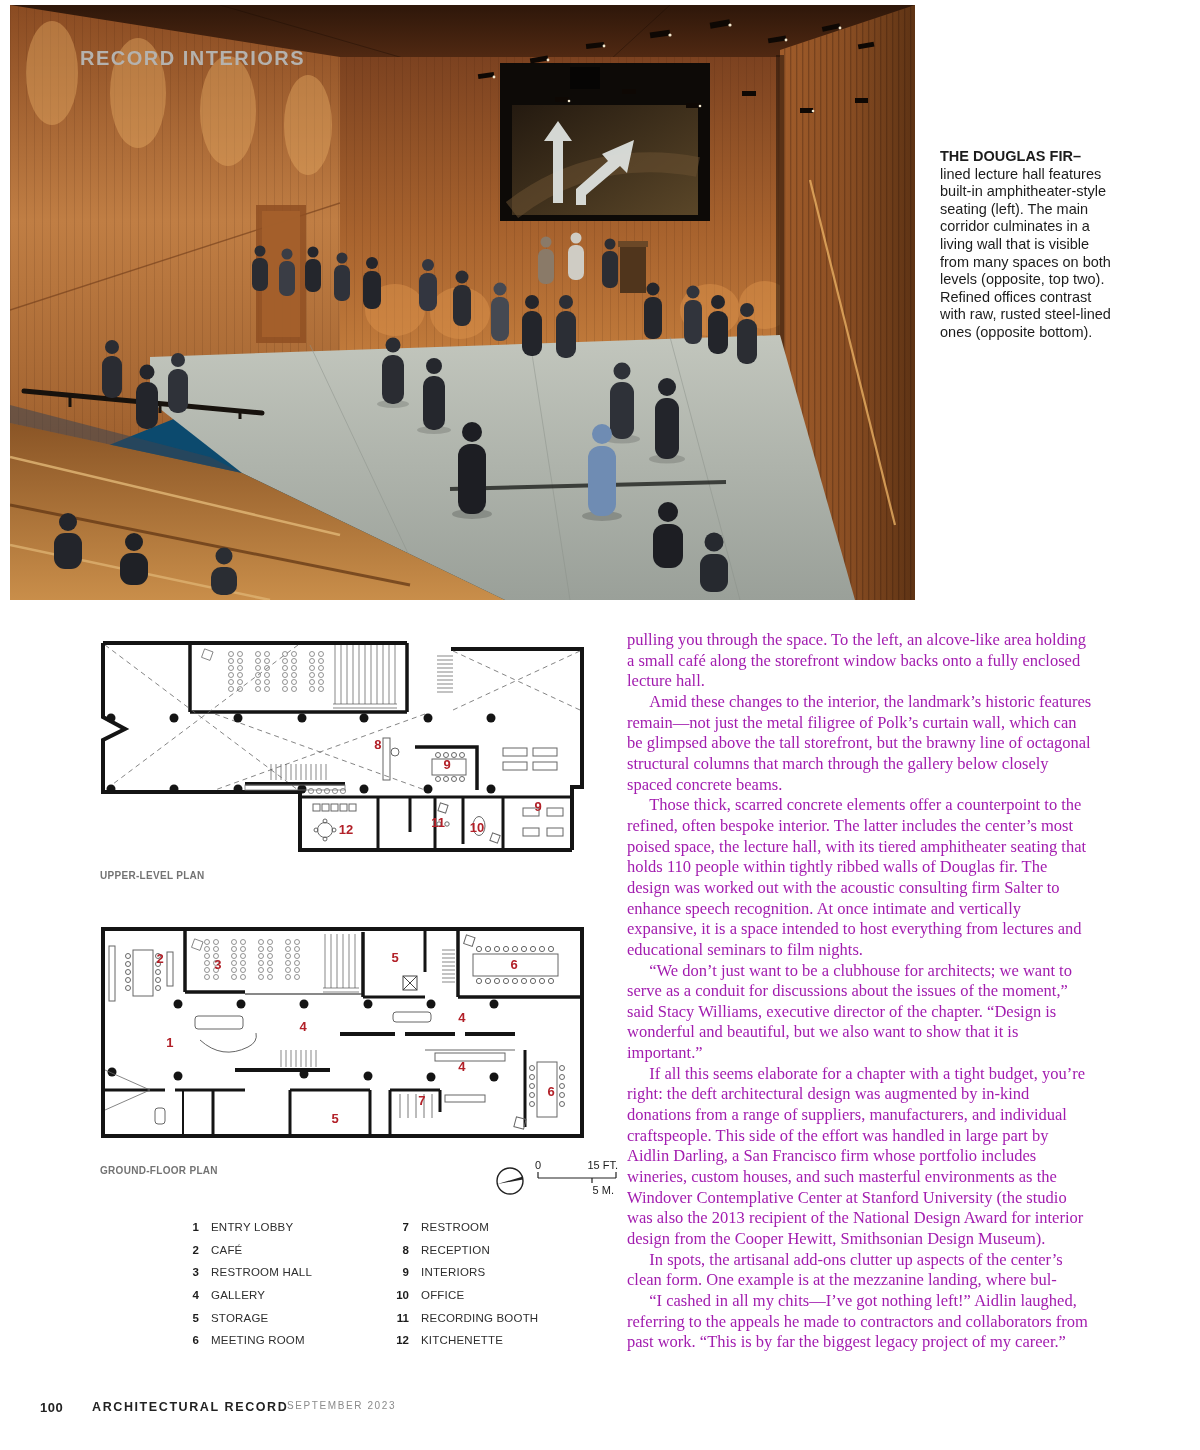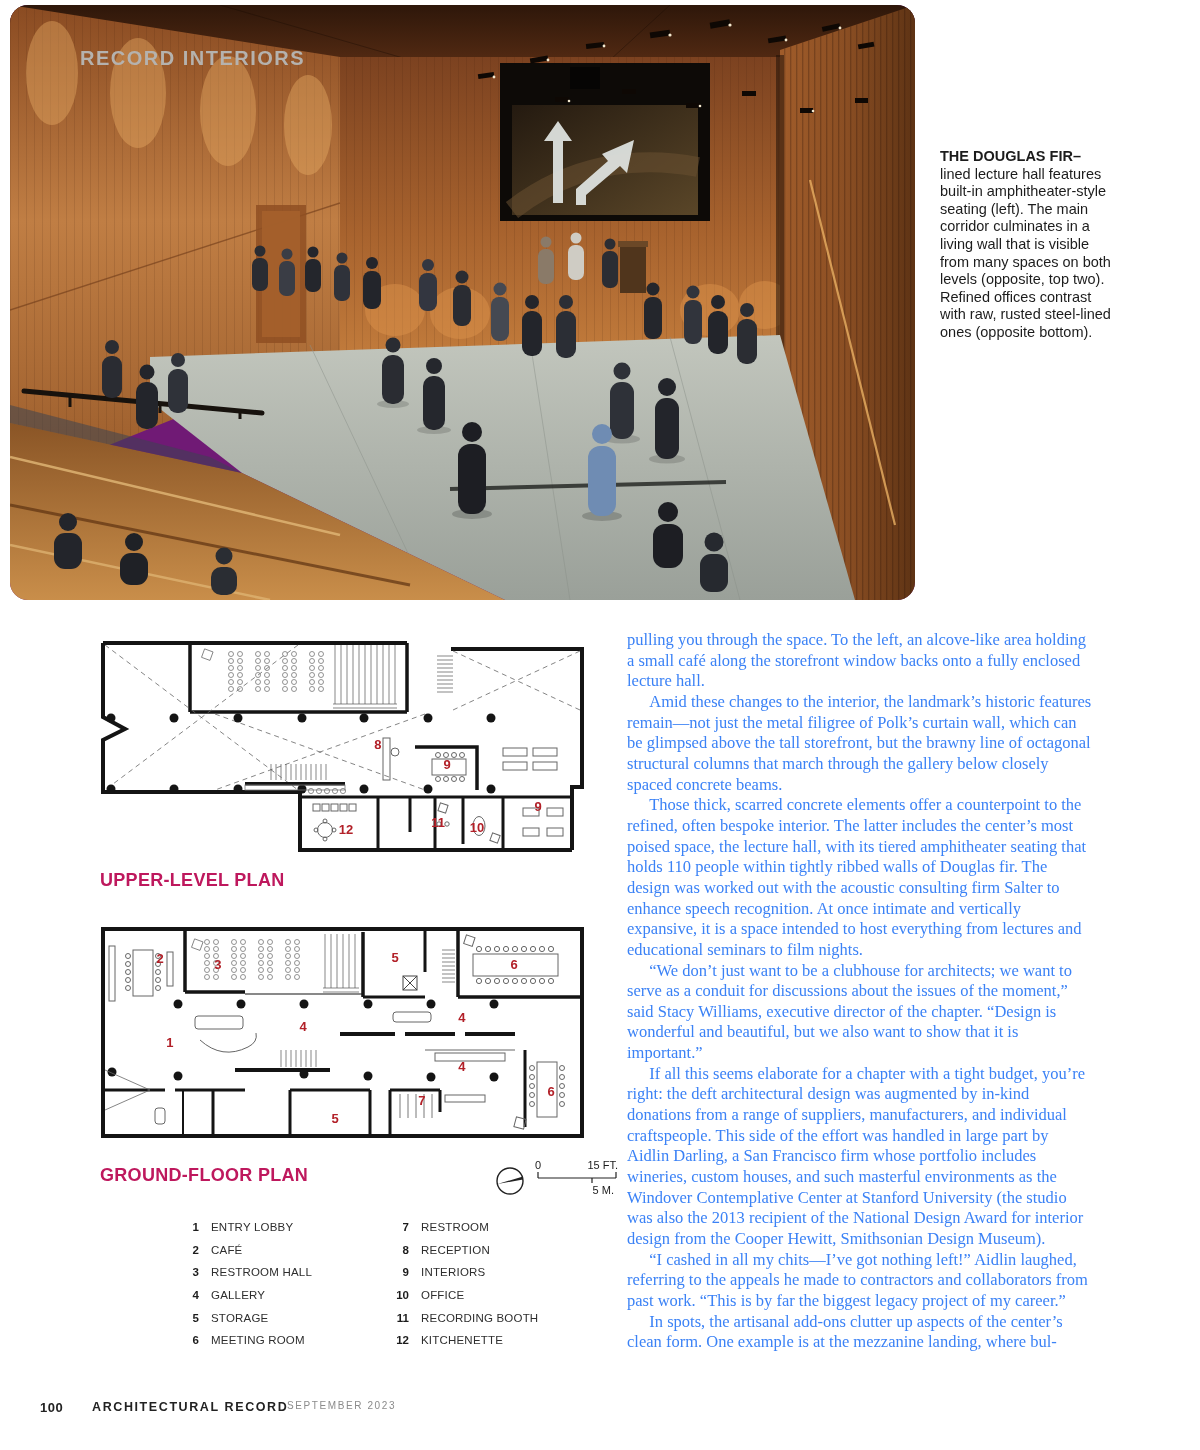--- a/index.html
+++ b/index.html
@@ -1,51 +1,51 @@
 <!DOCTYPE html>
 <html><head>
 <meta charset="utf-8">
 <style>
   html,body{margin:0;padding:0;background:#ffffff;}
   .page{position:relative;width:1200px;height:1450px;background:#fff;overflow:hidden;
         font-family:"Liberation Sans",sans-serif;color:#1d1d1d;}
 
   
-  .photo{position:absolute;left:10px;top:5px;width:905px;height:595px;overflow:hidden;background:#701a75;border-radius:18px;}
+  .photo{position:absolute;left:10px;top:5px;width:905px;height:595px;overflow:hidden;background:#0c4a6e;}
   .photo svg{display:block;}
   .kicker{position:absolute;left:70px;top:42px;font-size:20px;font-weight:bold;
           letter-spacing:1.5px;color:#b5b2ae;}
 
   
   .caption{position:absolute;left:940px;top:148px;width:172px;font-size:14.5px;
            line-height:17.6px;color:#1c1c1c;font-weight:400;}
   .caption .lead{font-weight:bold;}
 
   
   .plan{position:absolute;background:#fff;}
   .plan-upper{left:95px;top:632px;width:493px;height:228px;}
   .plan-ground{left:95px;top:922px;width:493px;height:222px;}
   .plan svg{position:absolute;left:0;top:0;}
   .plan-num{position:absolute;transform:translate(-50%,-50%);font-size:13px;font-weight:bold;
             color:#b22028;font-family:"Liberation Sans",sans-serif;}
-  .plan-title{position:absolute;font-size:18px;font-weight:bold;letter-spacing:.3px;color:#be185d;}
+  .plan-title{position:absolute;font-size:10px;font-weight:bold;letter-spacing:.3px;color:#737373;}
   .plan-title-upper{left:100px;top:870px;}
   .plan-title-ground{left:100px;top:1165px;}
   .scalebar{position:absolute;left:488px;top:1156px;width:140px;height:46px;}
 
   
   .legend{position:absolute;left:183px;top:1216px;width:420px;display:flex;}
   .legend-col{width:210px;}
   .legend-row{display:flex;height:22.6px;align-items:center;}
   .legend-num{width:16px;text-align:right;font-weight:bold;font-size:11.5px;color:#1c1c1c;}
   .legend-label{margin-left:12px;font-size:11.5px;letter-spacing:.2px;color:#2e2e2e;}
 
   
   .article{position:absolute;left:627px;top:630px;width:466px;
-           font-family:"Liberation Serif",serif;font-size:16.5px;line-height:20.65px;color:#3b82f6;}
+           font-family:"Liberation Serif",serif;font-size:16.5px;line-height:20.65px;color:#a21caf;}
   .article p{margin:0;text-indent:1.35em;}
   .article p.first{text-indent:0;}
 
   
   .footer{position:absolute;left:0;top:1400px;width:1200px;height:20px;font-size:13px;}
   .footer .pagenum{position:absolute;left:40px;font-weight:bold;letter-spacing:.5px;color:#222;}
   .footer .mag{position:absolute;left:92px;font-weight:bold;letter-spacing:1.6px;font-size:12.5px;color:#222;}
   .footer .issue{position:absolute;left:287px;letter-spacing:1.6px;font-size:10px;color:#8b8b8b;}
 </style>
 </head>
@@ -746,22 +746,22 @@
         </div>
       </div>
   </div>
 
   <div class="article">
       <p class="first">pulling you through the space. To the left, an alcove-like area holding a small café along the storefront window backs onto a fully enclosed lecture hall.</p>
       <p>Amid these changes to the interior, the landmark’s historic features remain—not just the metal filigree of Polk’s curtain wall, which can be glimpsed above the tall storefront, but the brawny line of octagonal structural columns that march through the gallery below closely spaced concrete beams.</p>
       <p>Those thick, scarred concrete elements offer a counterpoint to the refined, often bespoke interior. The latter includes the center’s most poised space, the lecture hall, with its tiered amphitheater seating that holds 110 people within tightly ribbed walls of Douglas fir. The design was worked out with the acoustic consulting firm Salter to enhance speech recognition. At once intimate and vertically expansive, it is a space intended to host everything from lectures and educational seminars to film nights.</p>
       <p>“We don’t just want to be a clubhouse for architects; we want to serve as a conduit for discussions about the issues of the moment,” said Stacy Williams, executive director of the chapter. “Design is wonderful and beautiful, but we also want to show that it is important.”</p>
       <p>If all this seems elaborate for a chapter with a tight budget, you’re right: the deft architectural design was augmented by in-kind donations from a range of suppliers, manufacturers, and individual craftspeople. This side of the effort was handled in large part by Aidlin Darling, a San Francisco firm whose portfolio includes wineries, custom houses, and such masterful environments as the Windover Contemplative Center at Stanford University (the studio was also the 2013 recipient of the National Design Award for interior design from the Cooper Hewitt, Smithsonian Design Museum).</p>
+      <p>In spots, the artisanal add-ons clutter up aspects of the center’s clean form. One example is at the mezzanine landing, where bul-</p>
       <p>“I cashed in all my chits—I’ve got nothing left!” Aidlin laughed, referring to the appeals he made to contractors and collaborators from past work. “This is by far the biggest legacy project of my career.”</p>
-      <p>In spots, the artisanal add-ons clutter up aspects of the center’s clean form. One example is at the mezzanine landing, where bul-</p>
     </div>
 
   <div class="footer">
     <span class="pagenum">100</span>
     <span class="mag">ARCHITECTURAL RECORD</span>
     <span class="issue">SEPTEMBER 2023</span>
   </div>
 
 </div>
 

